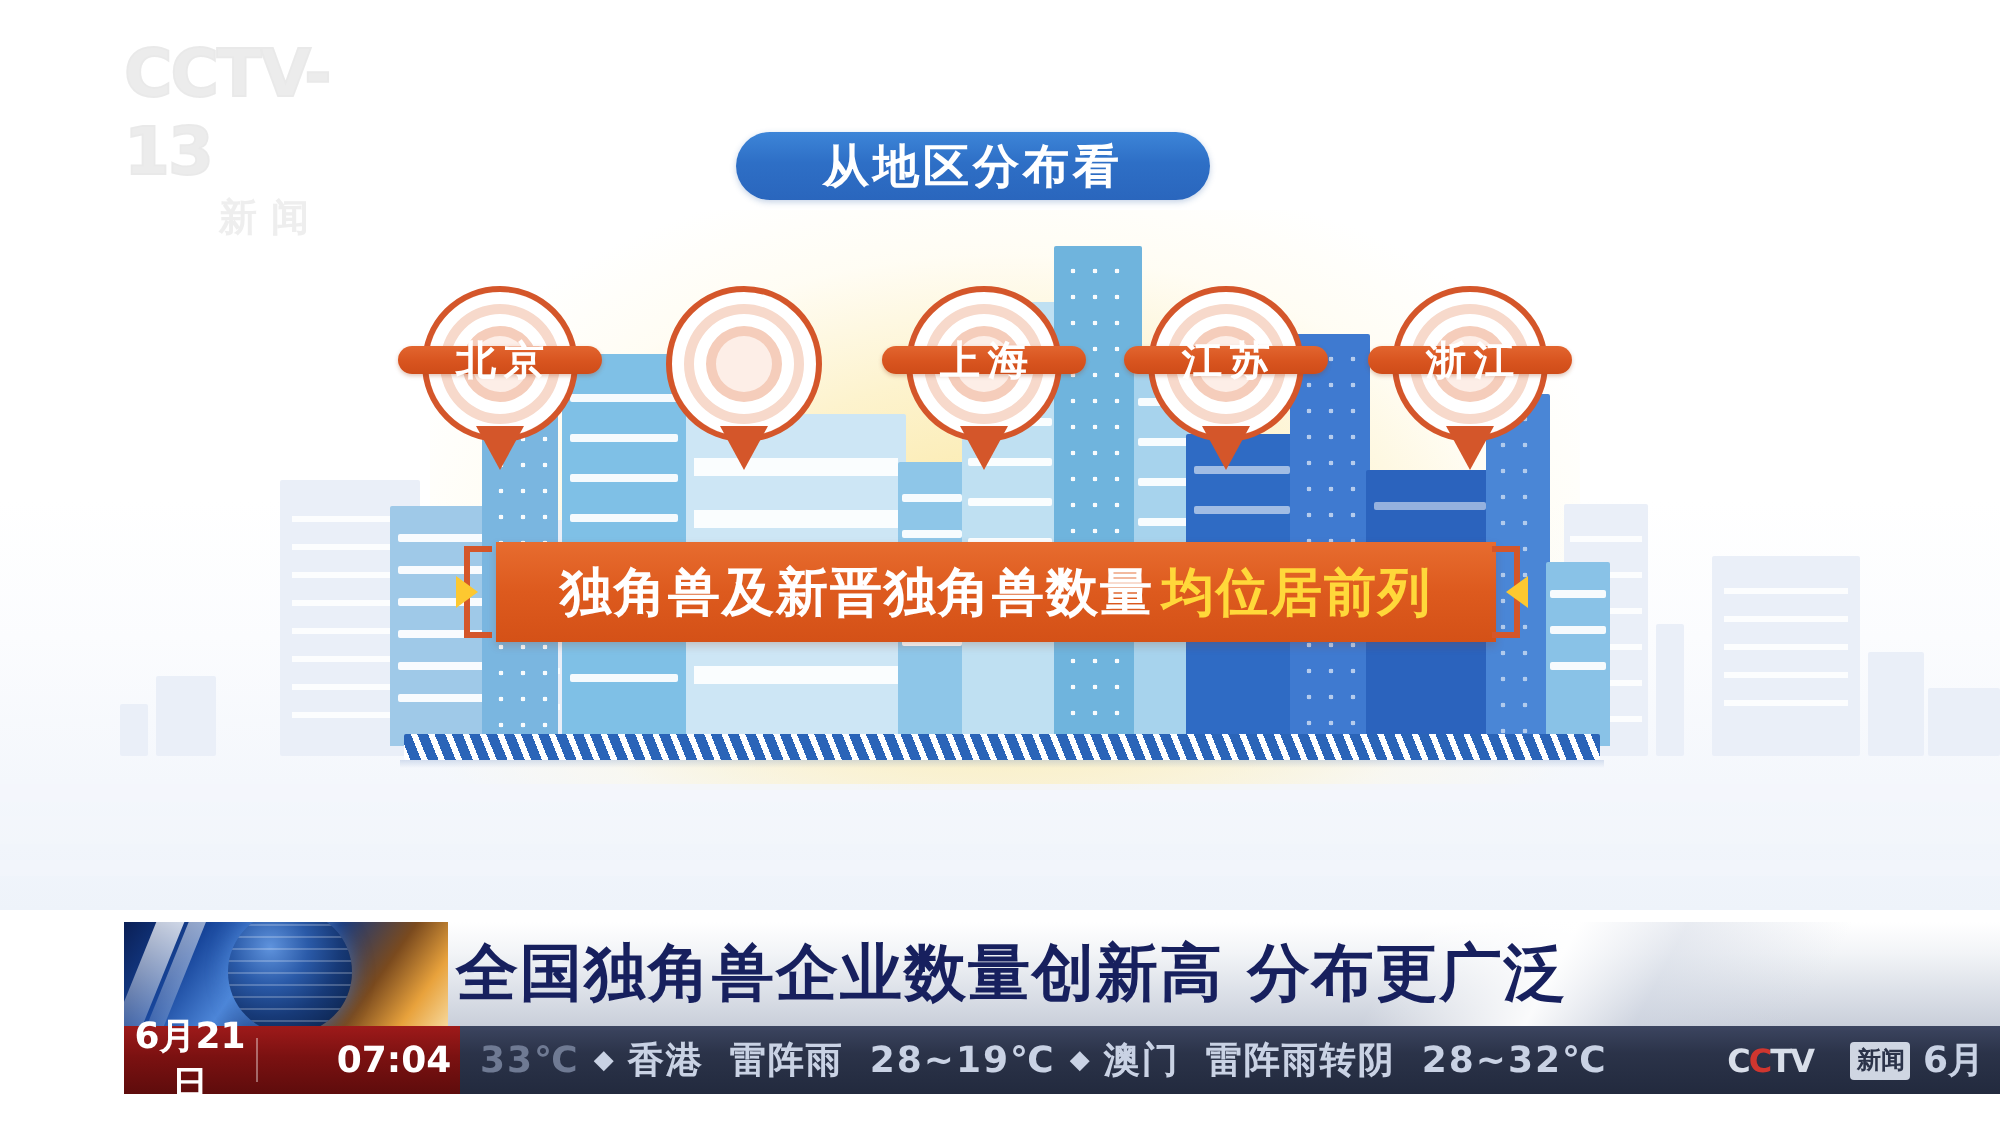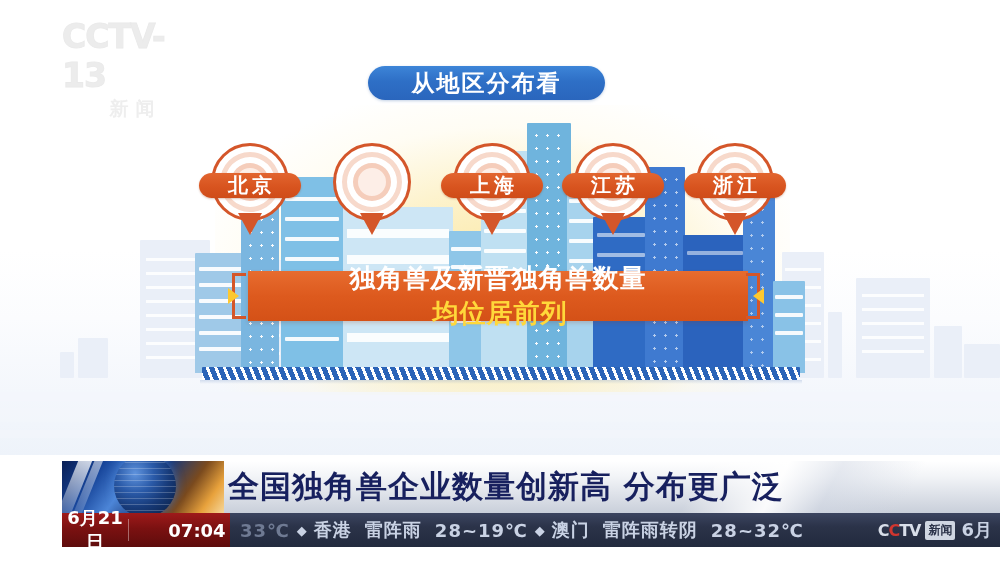--- a/index.html
+++ b/index.html
@@ -56,33 +56,33 @@
     font-family:"DejaVu Sans","Liberation Sans",sans-serif; }
 
   
   .pins { position:absolute; left:0; top:0; width:1000px; height:455px; }
   .pin { position:absolute; width:100px; height:108px; }
   .pin-head { position:absolute; left:11px; top:0; width:78px; height:78px; border-radius:50%;
     border:3px solid #d4562a; background:#fdeee7;
     box-shadow:inset 0 0 0 6px #ffffff, inset 0 0 0 11px #f7d9cb, inset 0 0 0 17px #ffffff, inset 0 0 0 22px #f5cdbb; }
   .pin-tip { position:absolute; left:38px; top:70px; width:0; height:0;
     border-left:12px solid transparent; border-right:12px solid transparent; border-top:22px solid #d4562a; }
-  .pin-label { position:absolute; left:-1px; top:30px; width:102px; height:25px;
+  .pin-label { position:absolute; left:-1px; top:30px; width:102px; height:14px;
     background:linear-gradient(180deg,#e2652f 0%,#d8541f 55%,#cf4c19 100%);
     border-radius:15px; display:flex; align-items:center; justify-content:center;
     box-shadow:0 1px 2px rgba(150,60,20,.3); }
   .pin-label span { color:#ffffff; font-size:20px; font-weight:bold; letter-spacing:4px; text-indent:4px;
     font-family:"DejaVu Sans","Liberation Sans",sans-serif; }
 
   
   .banner-wrap { position:absolute; left:228px; top:271px; width:536px; height:50px; }
   .banner { position:absolute; left:20px; top:0; width:500px; height:50px;
     background:linear-gradient(180deg,#e76c2f 0%,#dd5a1e 50%,#d45117 100%);
     display:flex; align-items:center; justify-content:center;
-    box-shadow:0 2px 4px rgba(150,60,20,.22);flex-direction:column; }
+    box-shadow:0 2px 4px rgba(150,60,20,.22); }
   .banner-text { font-size:26px; font-weight:bold; letter-spacing:1px; white-space:nowrap;
     font-family:"DejaVu Sans","Liberation Sans",sans-serif; }
   .bt-white { color:#ffffff; }
   .bt-gold { color:#ffd83a; margin-left:4px; }
 
   .brk { position:absolute; width:14px; height:46px; top:2px; }
   .brk.l { left:4px; border-left:3px solid #d4562a; border-top:3px solid #d4562a; border-bottom:3px solid #d4562a; }
   .brk.r { right:4px; border-right:3px solid #d4562a; border-top:3px solid #d4562a; border-bottom:3px solid #d4562a; }
   .arw { position:absolute; top:17px; width:0; height:0; }
   .arw.l { left:0px; border-top:8px solid transparent; border-bottom:8px solid transparent; border-left:11px solid #fdc830; }
@@ -125,21 +125,21 @@
   .tk-sep { width:1px; height:22px; background:rgba(255,255,255,.38); }
   .tk-time { flex:1; text-align:center; color:#ffffff; font-size:18px; font-weight:bold;
     font-family:"DejaVu Sans","Liberation Sans",sans-serif;padding-left:35px; }
   .tk-weather { flex:1; height:48px; display:flex; align-items:center; overflow:hidden;
     padding-left:10px; white-space:nowrap; }
   .wnode { color:#c9d2e4; font-size:18px; font-weight:bold; letter-spacing:1px;
     font-family:"DejaVu Sans","Liberation Sans",sans-serif; }
   .wdim { color:#6f7a93; }
   .wdot { color:#c9d2e4; font-size:13px; margin:0 7px; }
   .wgap { display:inline-block; width:13px; }
-  .tk-logo { display:flex; align-items:flex-end; gap:5px; padding-right:6px; }
+  .tk-logo { display:flex; align-items:flex-end; gap:19px; padding-right:6px; }
   .tk-cctv { color:#d8dee9; font-size:16px; font-weight:bold; letter-spacing:-1px;
     font-family:"DejaVu Sans","Liberation Sans",sans-serif; }
   .tk-cctv i { color:#d0362f; font-style:normal; }
   .tk-news { color:#2b3349; background:#cfd6e2; font-size:12px; font-weight:bold; padding:1px 3px; border-radius:2px;
     font-family:"DejaVu Sans","Liberation Sans",sans-serif; }
   .tk-tail { color:#c9d2e4; font-size:18px; font-weight:bold; padding-right:8px;
     font-family:"DejaVu Sans","Liberation Sans",sans-serif; }
   .lower-fill { position:absolute; left:0; top:92px; width:1000px; height:16px; background:#ffffff; }
   .lower-left { position:absolute; left:0; top:0; width:62px; height:108px; background:#ffffff; }
 </style>

